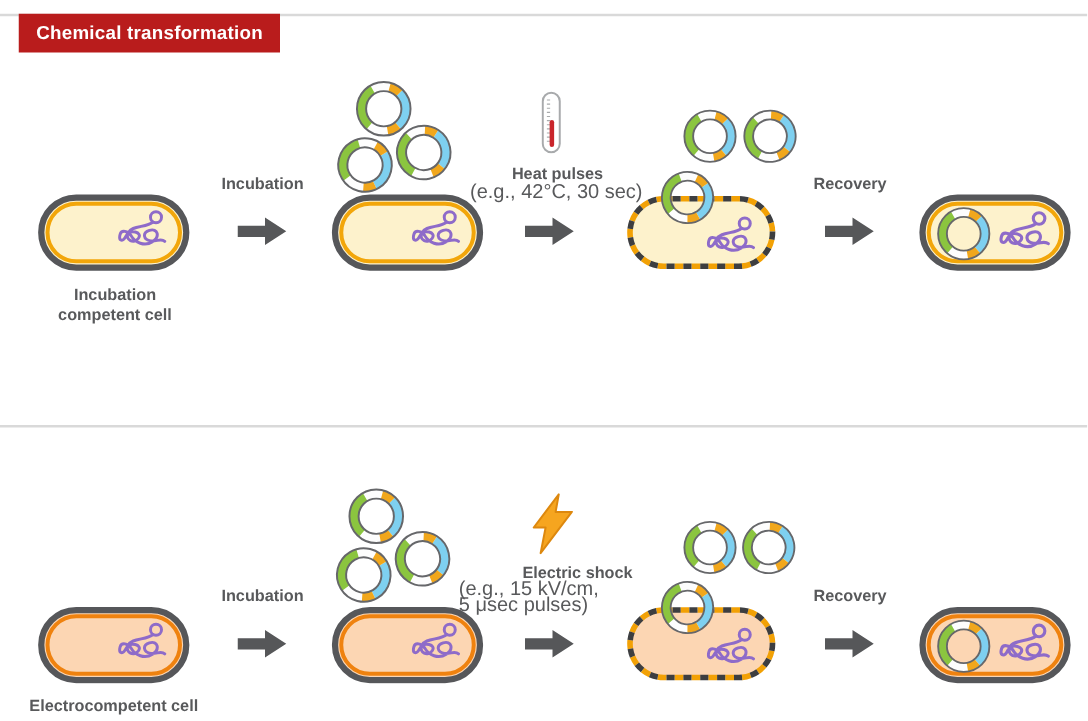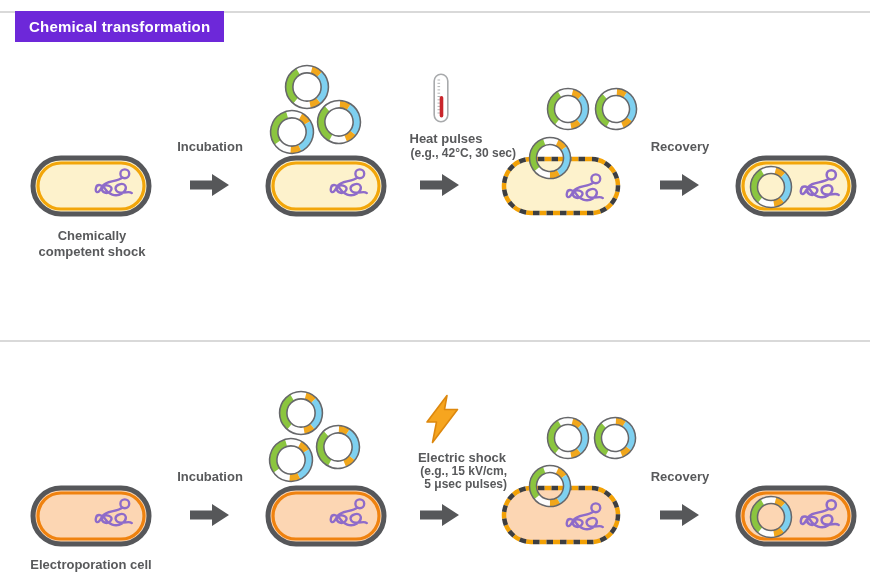--- a/index.html
+++ b/index.html
@@ -3,31 +3,31 @@
 <meta charset="utf-8">
 <style>
   html,body { margin:0; padding:0; background:#ffffff; }
   .canvas {
     position:relative; width:870px; height:577px; background:#ffffff;
     font-family:"Liberation Sans", sans-serif; overflow:hidden;
   }
   .abs { position:absolute; }
   .rule { position:absolute; left:0; width:870px; height:2px; background:#d9d9d9; }
   .sec-header {
-    position:absolute; background:#6d28d9; color:#ffffff; font-size:15px;
+    position:absolute; background:#b91c1c; color:#ffffff; font-size:15px;
     font-weight:bold; line-height:31px; height:31px; padding:0 14px;
     letter-spacing:0.2px; white-space:nowrap;
   }
   .lbl {
     position:absolute; color:#58595b; font-weight:bold; font-size:13px;
     text-align:center; line-height:16px;
   }
   .sub {
-    position:absolute; color:#58595b; font-weight:bold; font-size:12px;
-    text-align:right; line-height:13px;
+    position:absolute; color:#58595b; font-weight:normal; font-size:16px;
+    text-align:left; line-height:13px;
   }
   .nowrap { white-space:nowrap; }
   svg.icon { position:absolute; overflow:visible; }
   .r-12 { transform:rotate(-12deg); }
   .r14  { transform:rotate(14deg); }
   .r10  { transform:rotate(10deg); }
 </style>
 </head>
 <body>
 
@@ -86,21 +86,21 @@
   <div class="sec-header" style="left:15px;top:11px">Chemical transformation</div>
 
   <div class="abs" style="left:30px;top:155px;width:122px;height:62px">
     <svg class="icon" style="left:0;top:0" width="122" height="62">
         <use href="#sym-cell-chem" width="122" height="62"></use>
       </svg>
     <svg class="icon" style="left:64px;top:12px" width="42" height="36">
         <use href="#sym-dna" width="42" height="36"></use>
       </svg>
   </div>
-  <div class="lbl" style="left:32px;top:228px;width:120px">Chemically competent shock</div>
+  <div class="lbl" style="left:32px;top:228px;width:120px">Incubation competent cell</div>
 
   <div class="lbl nowrap" style="left:158px;top:139px;width:104px">Incubation</div>
   <svg class="icon" style="left:190px;top:173px" width="40" height="24">
       <use href="#sym-arrow" width="40" height="24"></use>
     </svg>
 
   <div class="abs" style="left:265px;top:155px;width:122px;height:62px">
     <svg class="icon" style="left:0;top:0" width="122" height="62">
         <use href="#sym-cell-chem" width="122" height="62"></use>
       </svg>
@@ -165,21 +165,21 @@
   <div class="rule" style="top:340px"></div>
 
   <div class="abs" style="left:30px;top:485px;width:122px;height:62px">
     <svg class="icon" style="left:0;top:0" width="122" height="62">
         <use href="#sym-cell-electro" width="122" height="62"></use>
       </svg>
     <svg class="icon" style="left:64px;top:12px" width="42" height="36">
         <use href="#sym-dna" width="42" height="36"></use>
       </svg>
   </div>
-  <div class="lbl nowrap" style="left:8px;top:557px;width:166px">Electroporation cell</div>
+  <div class="lbl nowrap" style="left:8px;top:557px;width:166px">Electrocompetent cell</div>
 
   <div class="lbl nowrap" style="left:158px;top:469px;width:104px">Incubation</div>
   <svg class="icon" style="left:190px;top:503px" width="40" height="24">
       <use href="#sym-arrow" width="40" height="24"></use>
     </svg>
 
   <div class="abs" style="left:265px;top:485px;width:122px;height:62px">
     <svg class="icon" style="left:0;top:0" width="122" height="62">
         <use href="#sym-cell-electro" width="122" height="62"></use>
       </svg>

